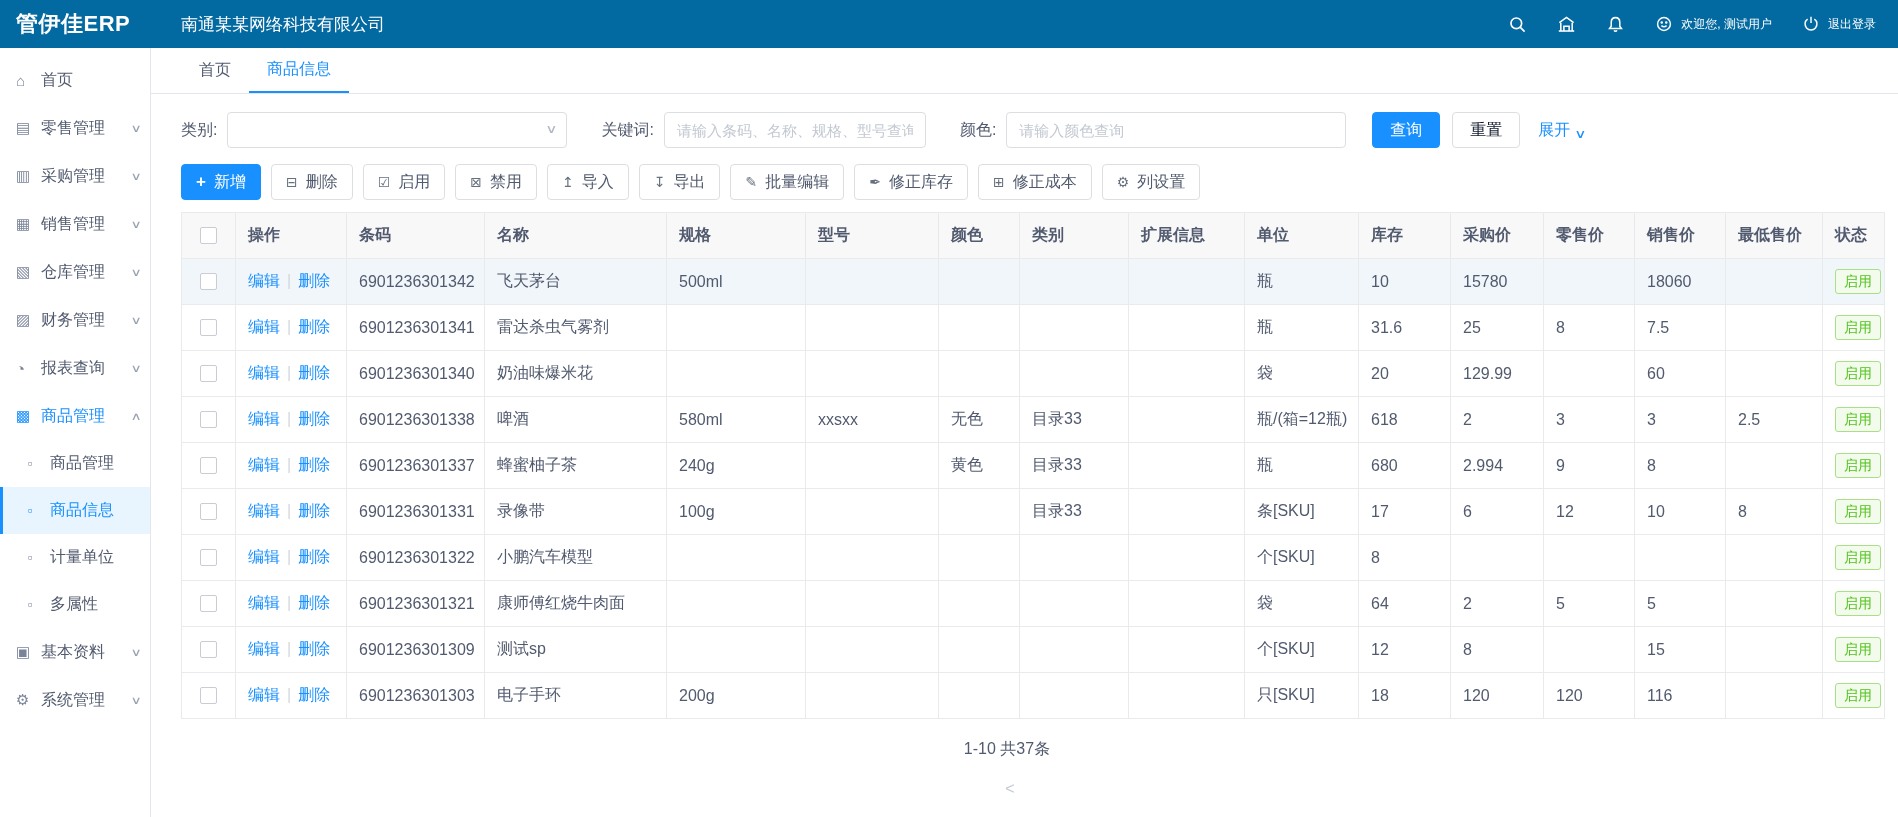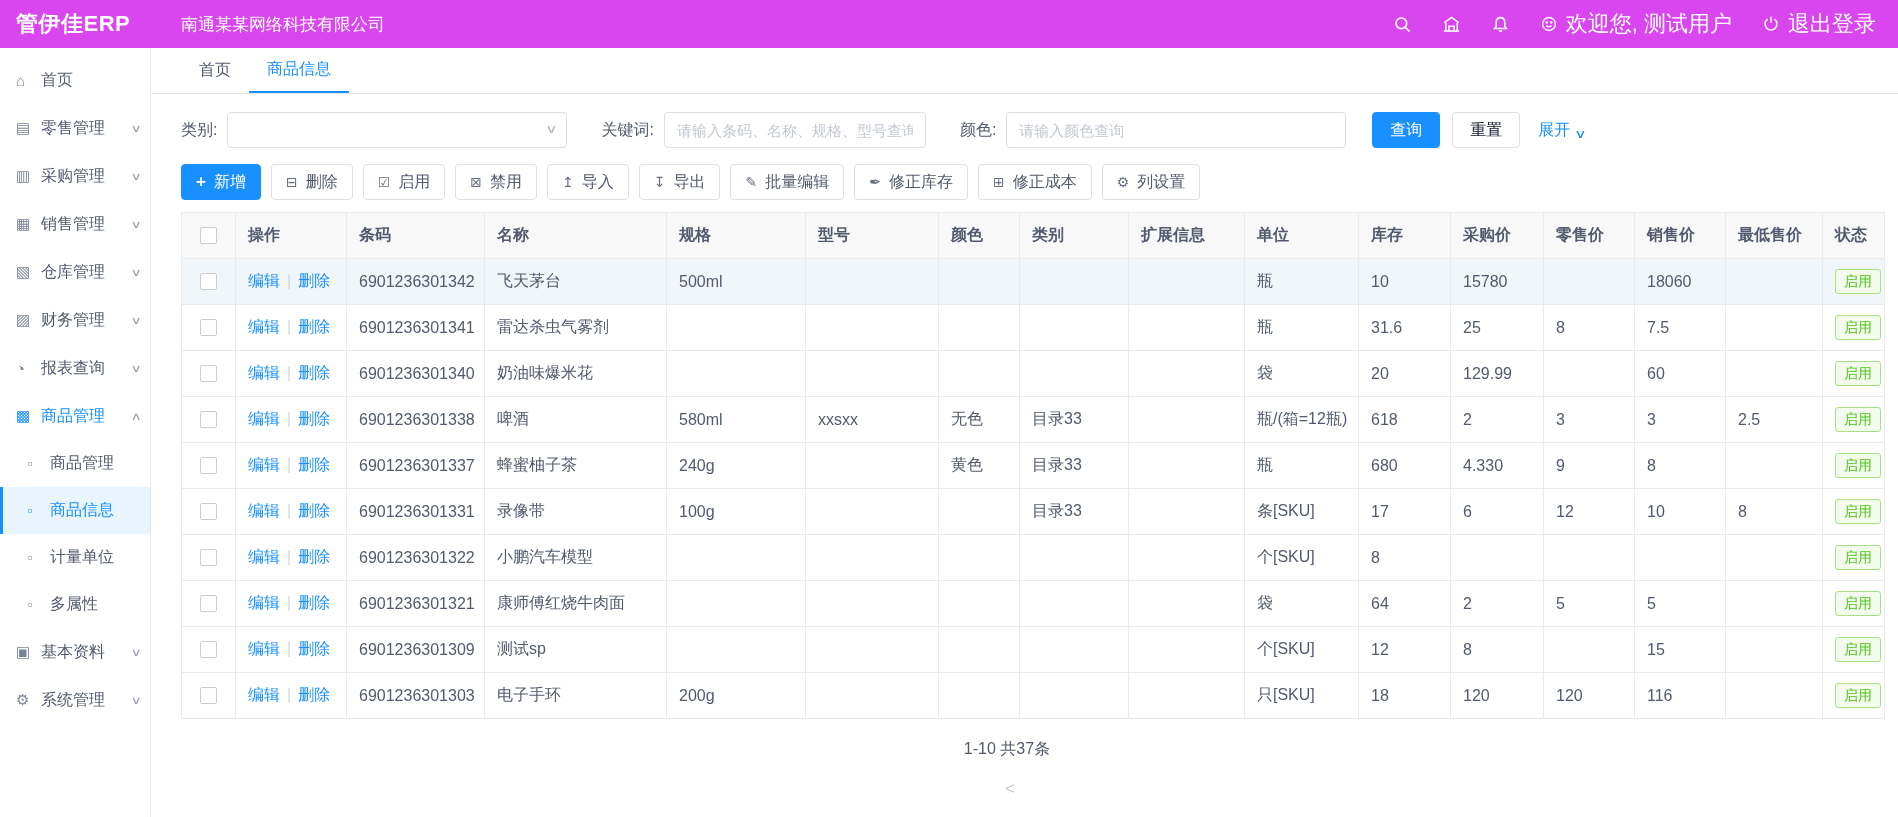--- a/index.html
+++ b/index.html
@@ -6,26 +6,26 @@
   html, body { margin: 0; padding: 0; }
   body {
     width: 1898px; height: 817px; overflow: hidden; position: relative;
     font-family: "Liberation Sans", "DejaVu Sans", sans-serif;
     font-size: 16px; color: #515a6e; background: #fff;
   }
 
   
   .app-header {
     position: absolute; top: 0; left: 0; right: 0; height: 48px;
-    background: #d946ef; color: #fff; display: flex; align-items: center;
+    background: #0369a1; color: #fff; display: flex; align-items: center;
     z-index: 10;
   }
   .logo { width: 151px; padding-left: 16px; font-size: 22px; font-weight: bold; letter-spacing: .5px; white-space: nowrap; }
   .company { margin-left: 30px; font-size: 17px; }
-  .header-right { margin-left: auto; display: flex; align-items: center; gap: 30px; padding-right: 22px; font-size: 22px; }
+  .header-right { margin-left: auto; display: flex; align-items: center; gap: 30px; padding-right: 22px; font-size: 12px; }
   .hicon { display: flex; align-items: center; cursor: pointer; }
   .welcome, .logout { display: flex; align-items: center; gap: 8px; cursor: pointer; white-space: nowrap; }
 
   
   .sidebar {
     position: absolute; top: 48px; left: 0; bottom: 0; width: 151px;
     background: #fff; border-right: 1px solid #e3e6eb; padding-top: 8px; z-index: 5;
   }
   .side-item {
     height: 48px; display: flex; align-items: center;
@@ -446,21 +446,21 @@
             <td><a class="link">编辑</a><span class="sep">|</span><a class="link">删除</a></td>
             <td>6901236301337</td>
             <td>蜂蜜柚子茶</td>
             <td>240g</td>
             <td></td>
             <td>黄色</td>
             <td>目录33</td>
             <td></td>
             <td>瓶</td>
             <td>680</td>
-            <td>4.330</td>
+            <td>2.994</td>
             <td>9</td>
             <td>8</td>
             <td></td>
             <td><span class="badge">启用</span></td>
           </tr>
           <tr>
             <td class="ck">
               <div class="checkbox"></div>
             </td>
             <td><a class="link">编辑</a><span class="sep">|</span><a class="link">删除</a></td>

